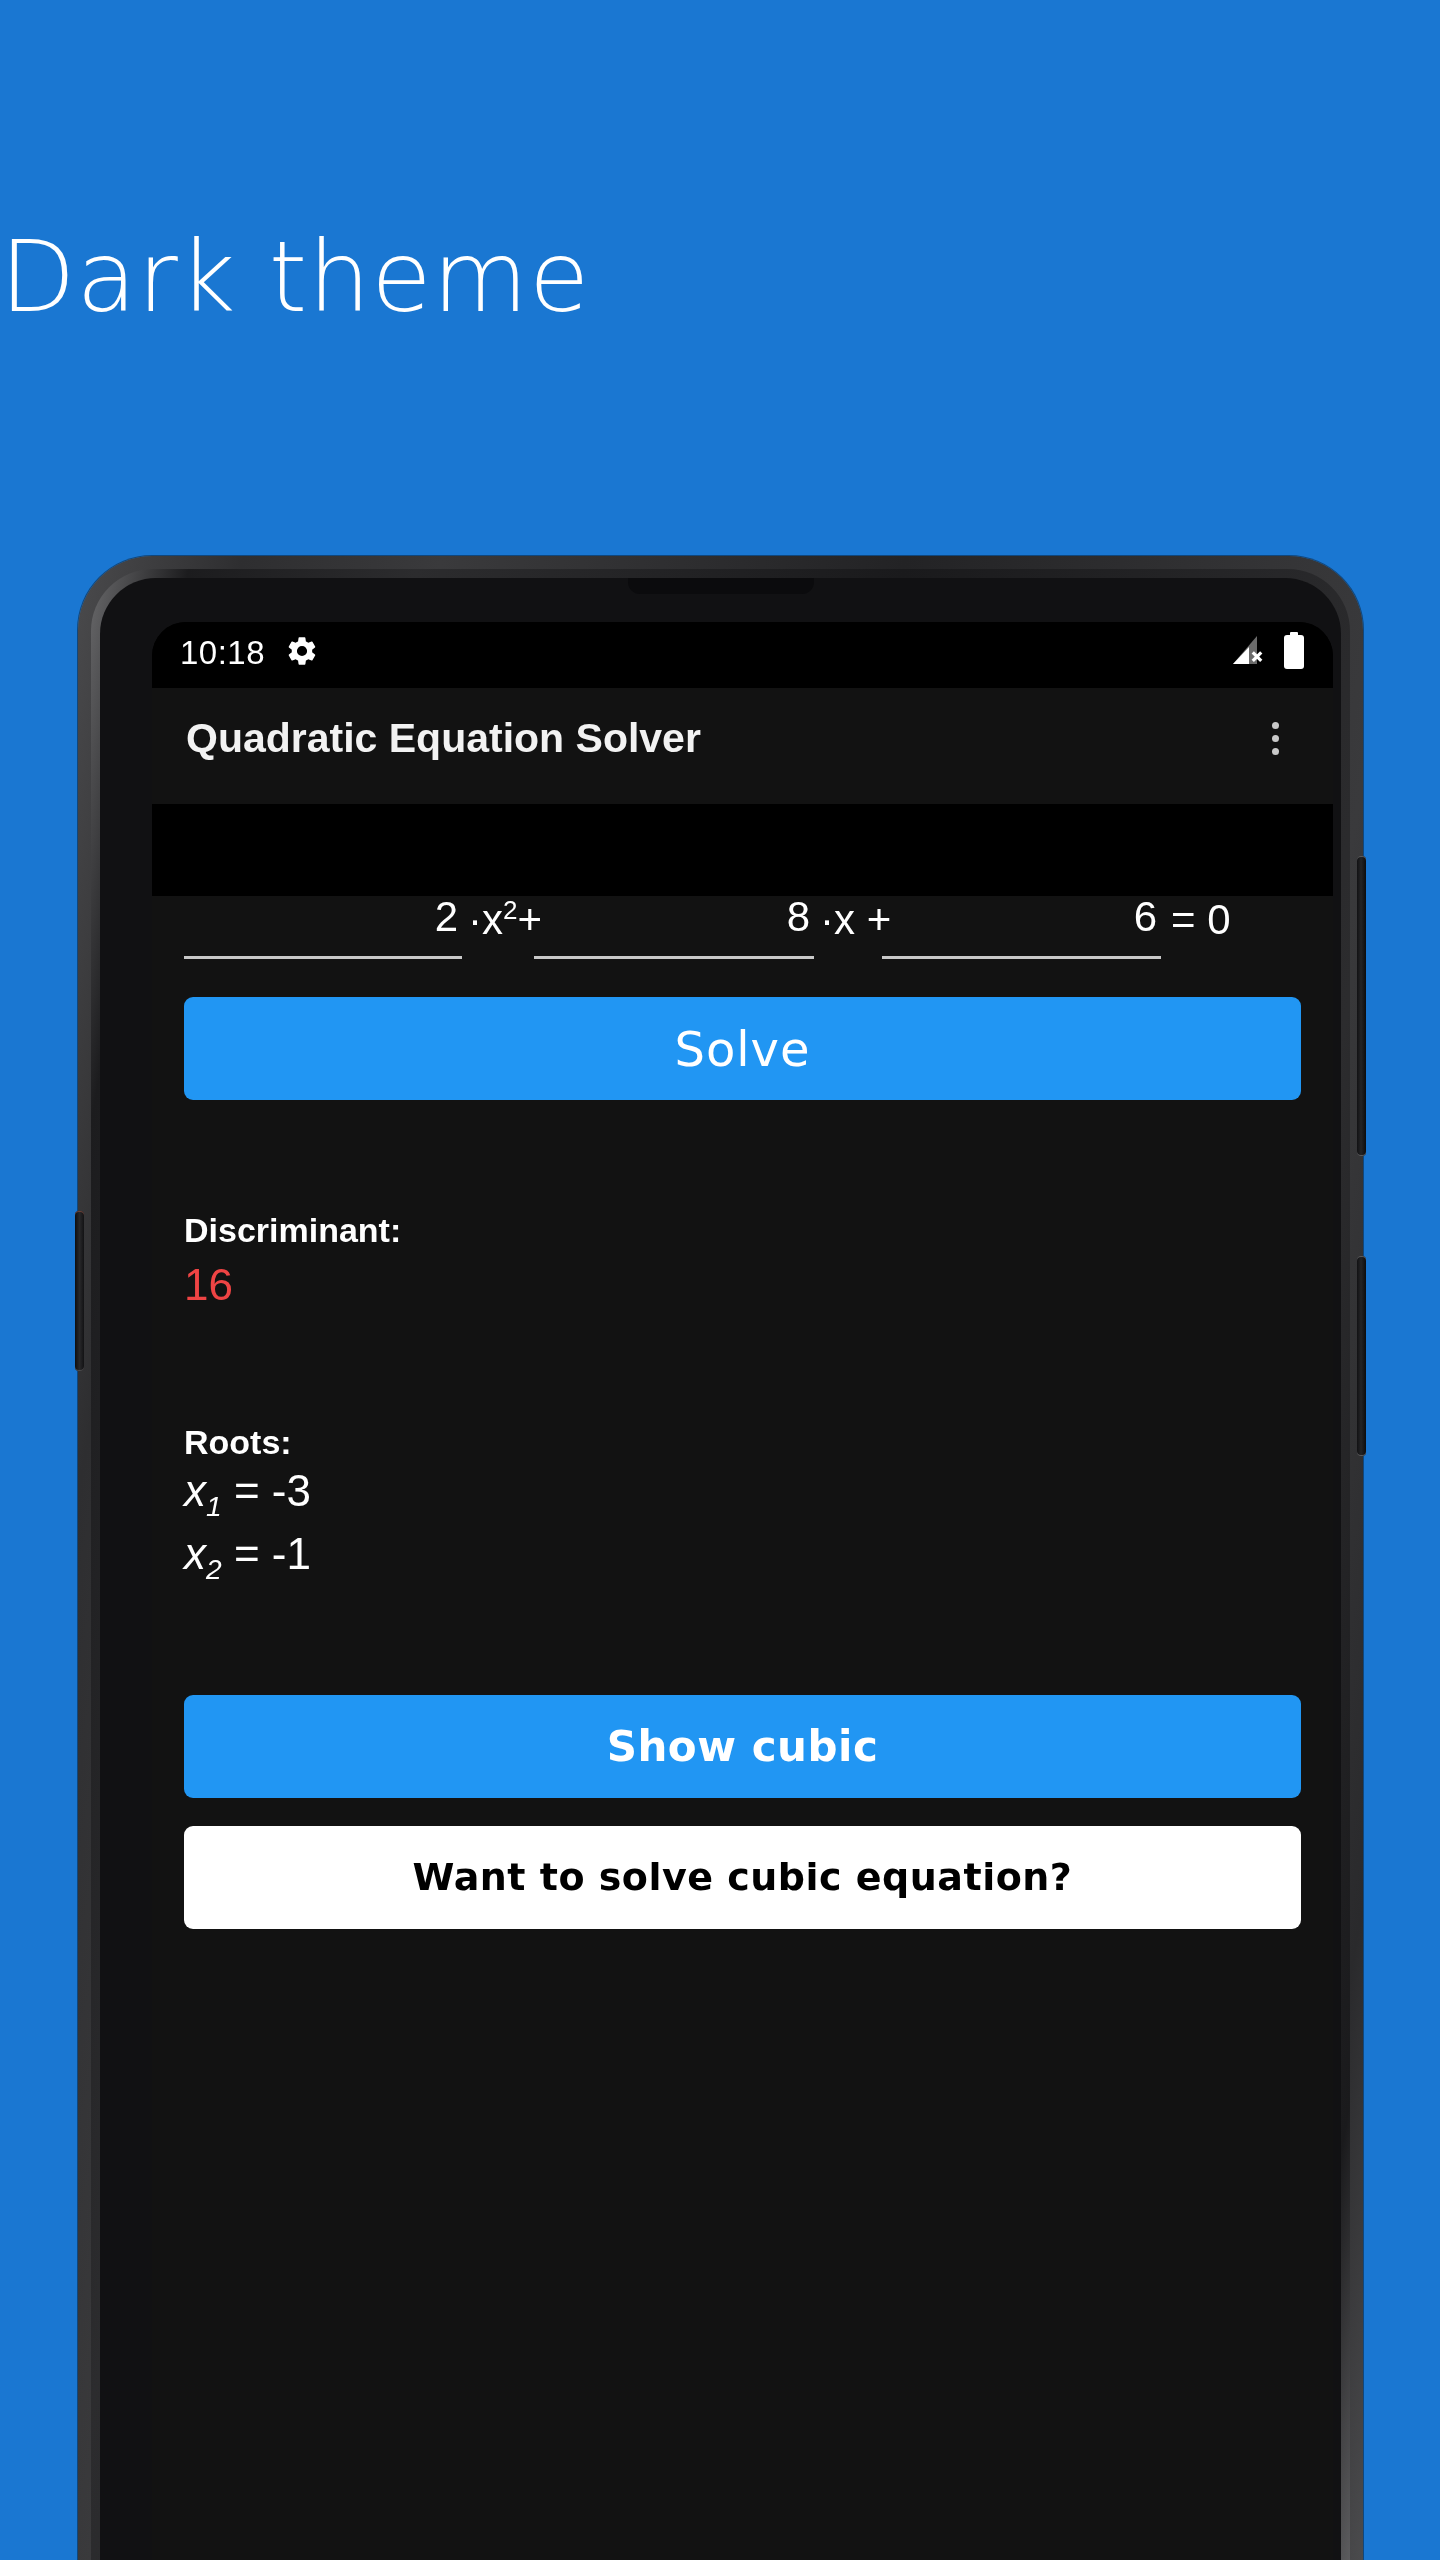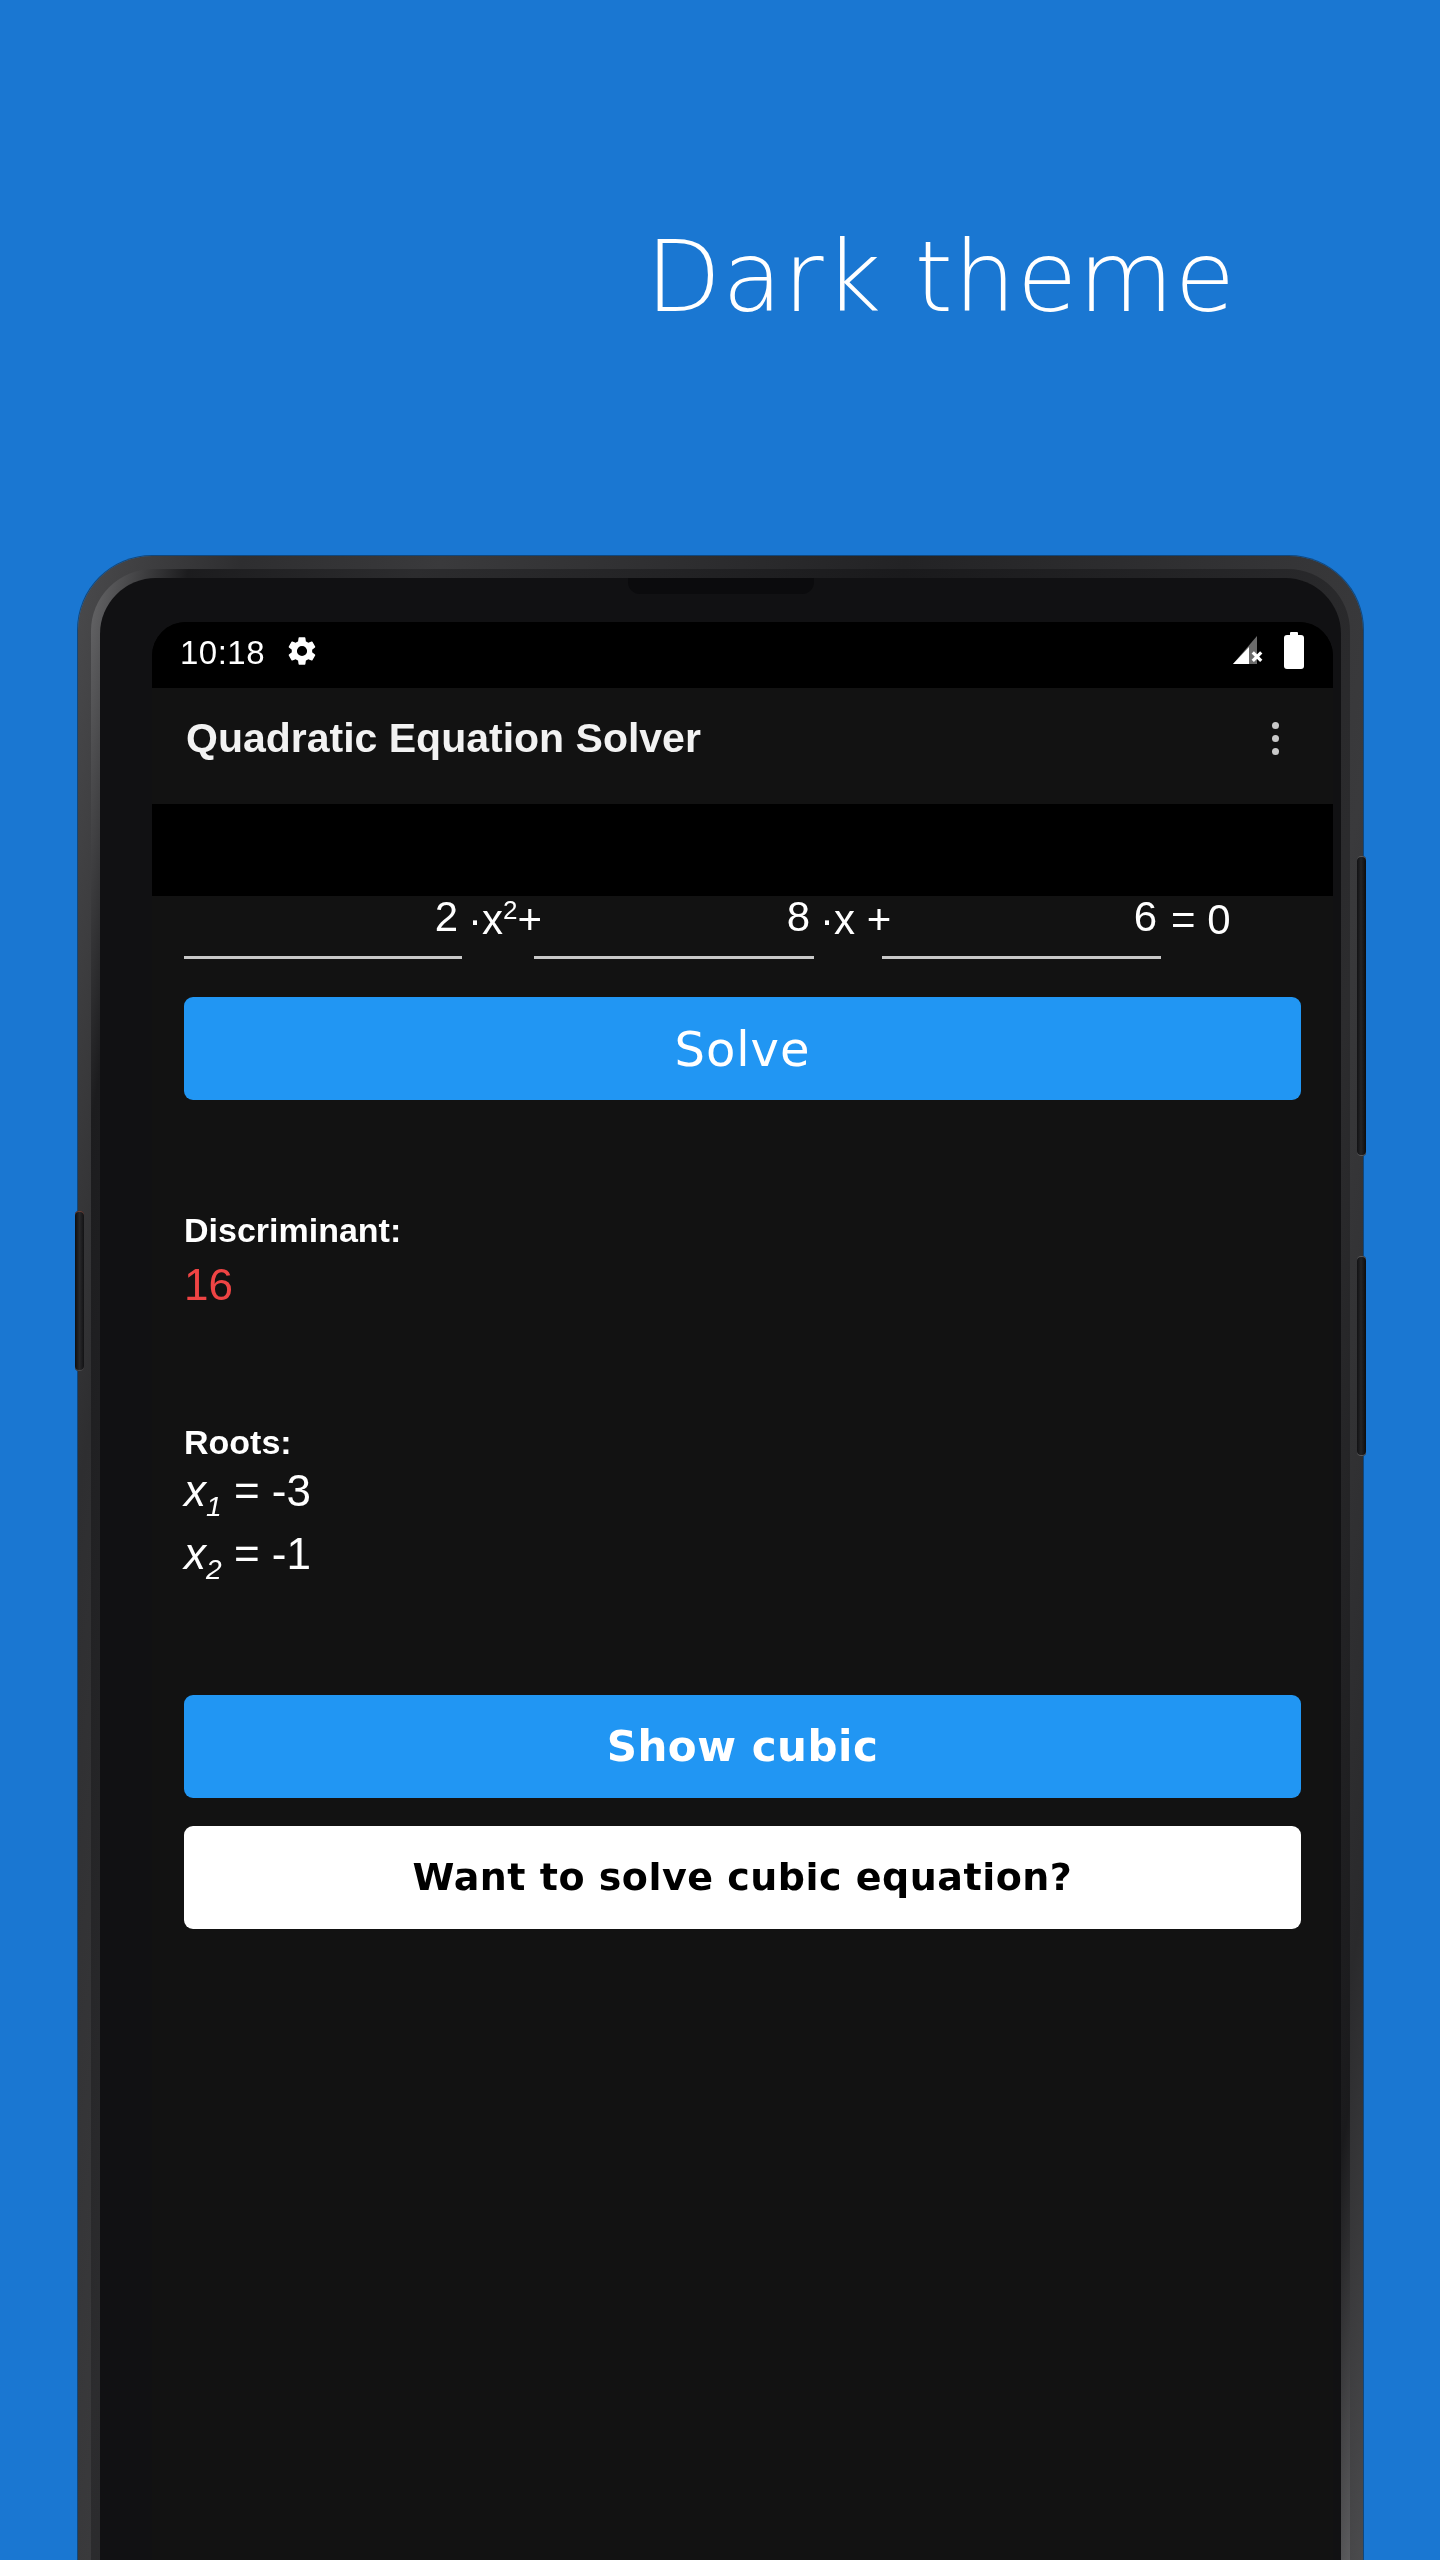--- a/index.html
+++ b/index.html
@@ -13,21 +13,21 @@
     font-family: "Liberation Sans", sans-serif;
     position: relative;
   }
 
   
   .promo-title {
     position: absolute;
     top: 228px;
     left: 0;
     width: 1236px;
-    text-align: right;
+    text-align: left;
     color: #ffffff;
     font-family: "DejaVu Sans", sans-serif;
     font-size: 98px;
     font-weight: 300;
     letter-spacing: 1px;
     line-height: 1;
     white-space: nowrap;
   }
 
   

